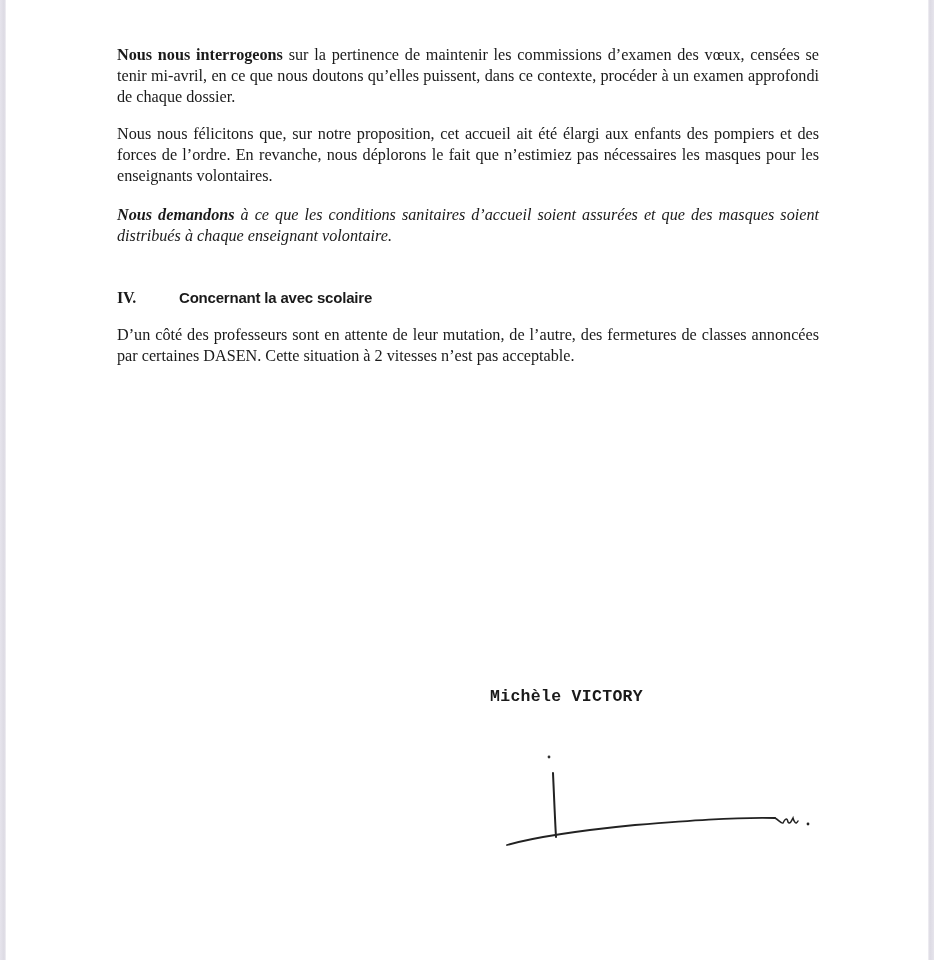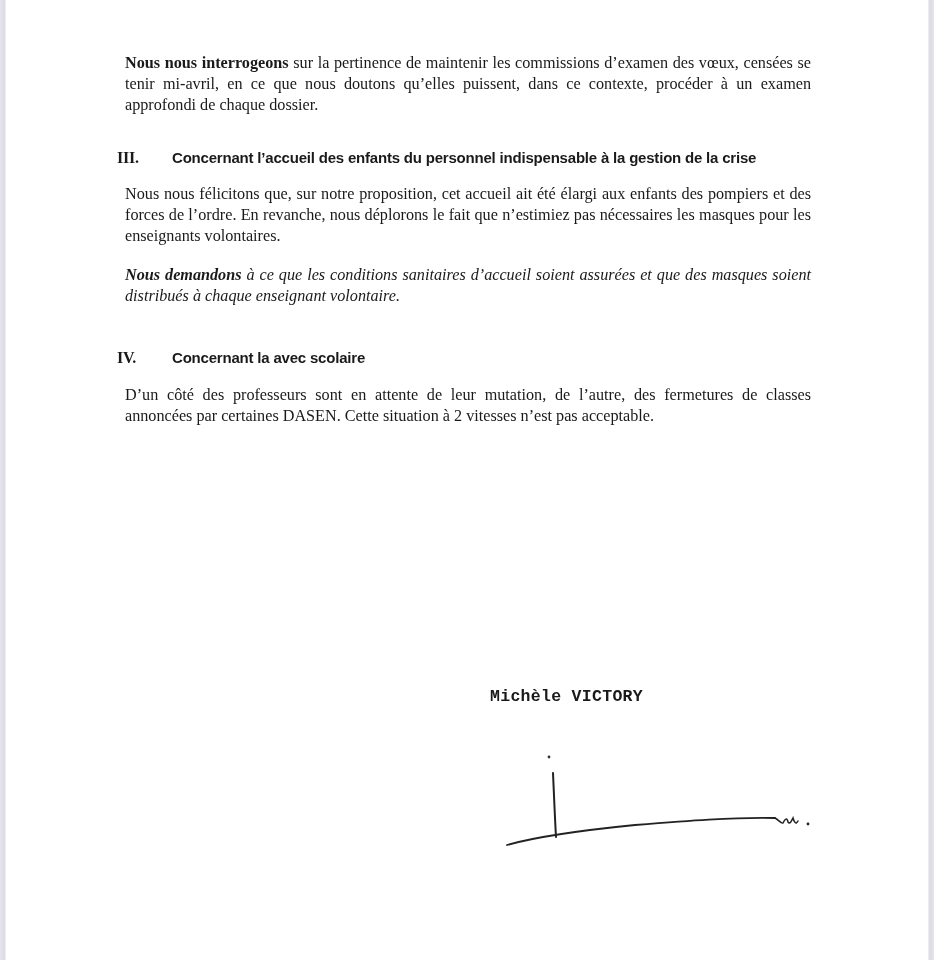--- a/index.html
+++ b/index.html
@@ -25,38 +25,38 @@
     }
     .page {
       position: absolute;
       left: 117px;
       top: 45px;
       width: 702px;
       font-size: 16.2px;
       line-height: 21px;
     }
     p {
-      margin: 8px;
+      margin: 0;
       text-align: justify;
     }
     .b { font-weight: bold; }
     .heading {
       font-family: "Liberation Sans", "DejaVu Sans", sans-serif;
       font-weight: bold;
       font-size: 15px;
       line-height: 21px;
       display: flex;
       letter-spacing: -0.2px;
     }
     .heading .num { width: 55px; font-family: "Liberation Serif", serif; font-size: 16px; }
     .p1 { }
     .h3 { margin-top: 31px; }
     .p2 { margin-top: 16px; }
     .p3 { margin-top: 18px; font-style: italic; }
-    .h4 { margin-top: 40px; }
+    .h4 { margin-top: 40px; gap: 7px; }
     .p4 { margin-top: 17px; }
     .p5 { margin-top: 16px; }
     .p6 { margin-top: 42px; }
     .signer {
       position: absolute;
       left: 490px;
       top: 687px;
       font-family: Liberation Mono, monospace;
       font-weight: bold;
       font-size: 16.5px;
@@ -72,24 +72,20 @@
   </style>
 </head>
 <body>
 
 <div class="edge-left"></div>
 <div class="edge-right"></div>
 
 <div class="page">
   <p class="p1"><span class="b">Nous nous interrogeons</span><span> sur la pertinence de maintenir les commissions d’examen des vœux, censées se tenir mi-avril, en ce que nous doutons qu’elles puissent, dans ce contexte, procéder à un examen approfondi de chaque dossier.</span></p>
 
-  <div class="heading h3">
-    <span class="num">III.</span>
-    <span>Concernant l’accueil des enfants du personnel indispensable à la gestion de la crise</span>
-  </div>
 
   <p class="p2">Nous nous félicitons que, sur notre proposition, cet accueil ait été élargi aux enfants des pompiers et des forces de l’ordre. En revanche, nous déplorons le fait que n’estimiez pas nécessaires les masques pour les enseignants volontaires.</p>
 
   <p class="p3"><span class="b">Nous demandons</span><span> à ce que les conditions sanitaires d’accueil soient assurées et que des masques soient distribués à chaque enseignant volontaire.</span></p>
 
   <div class="heading h4">
     <span class="num">IV.</span>
     <span>Concernant la avec scolaire</span>
   </div>
 

